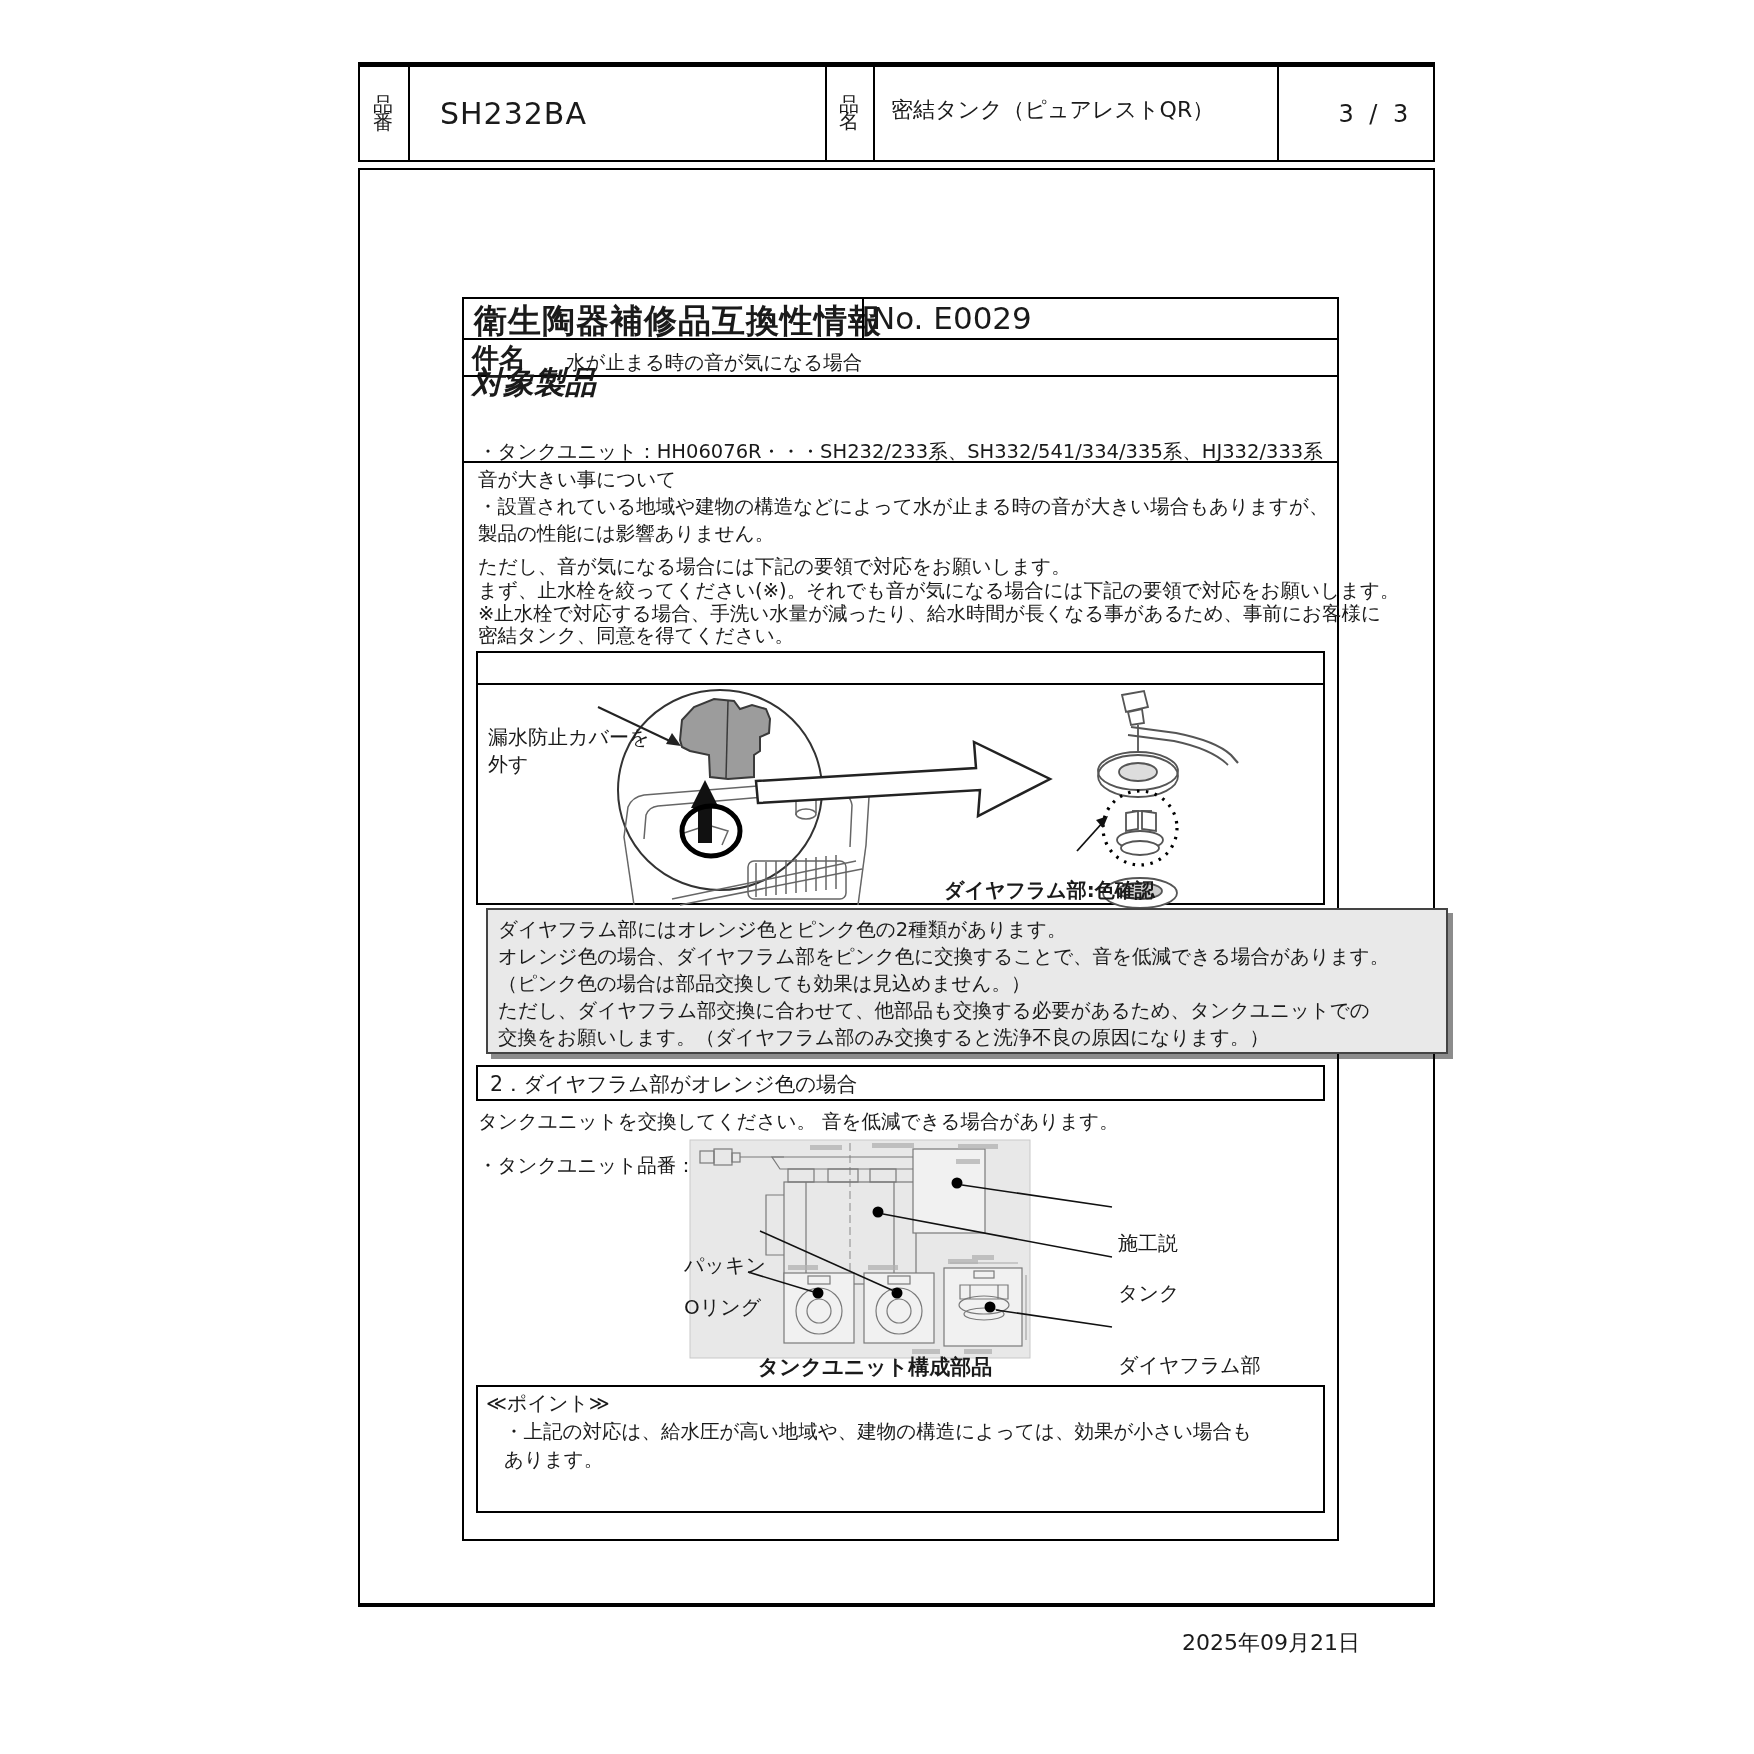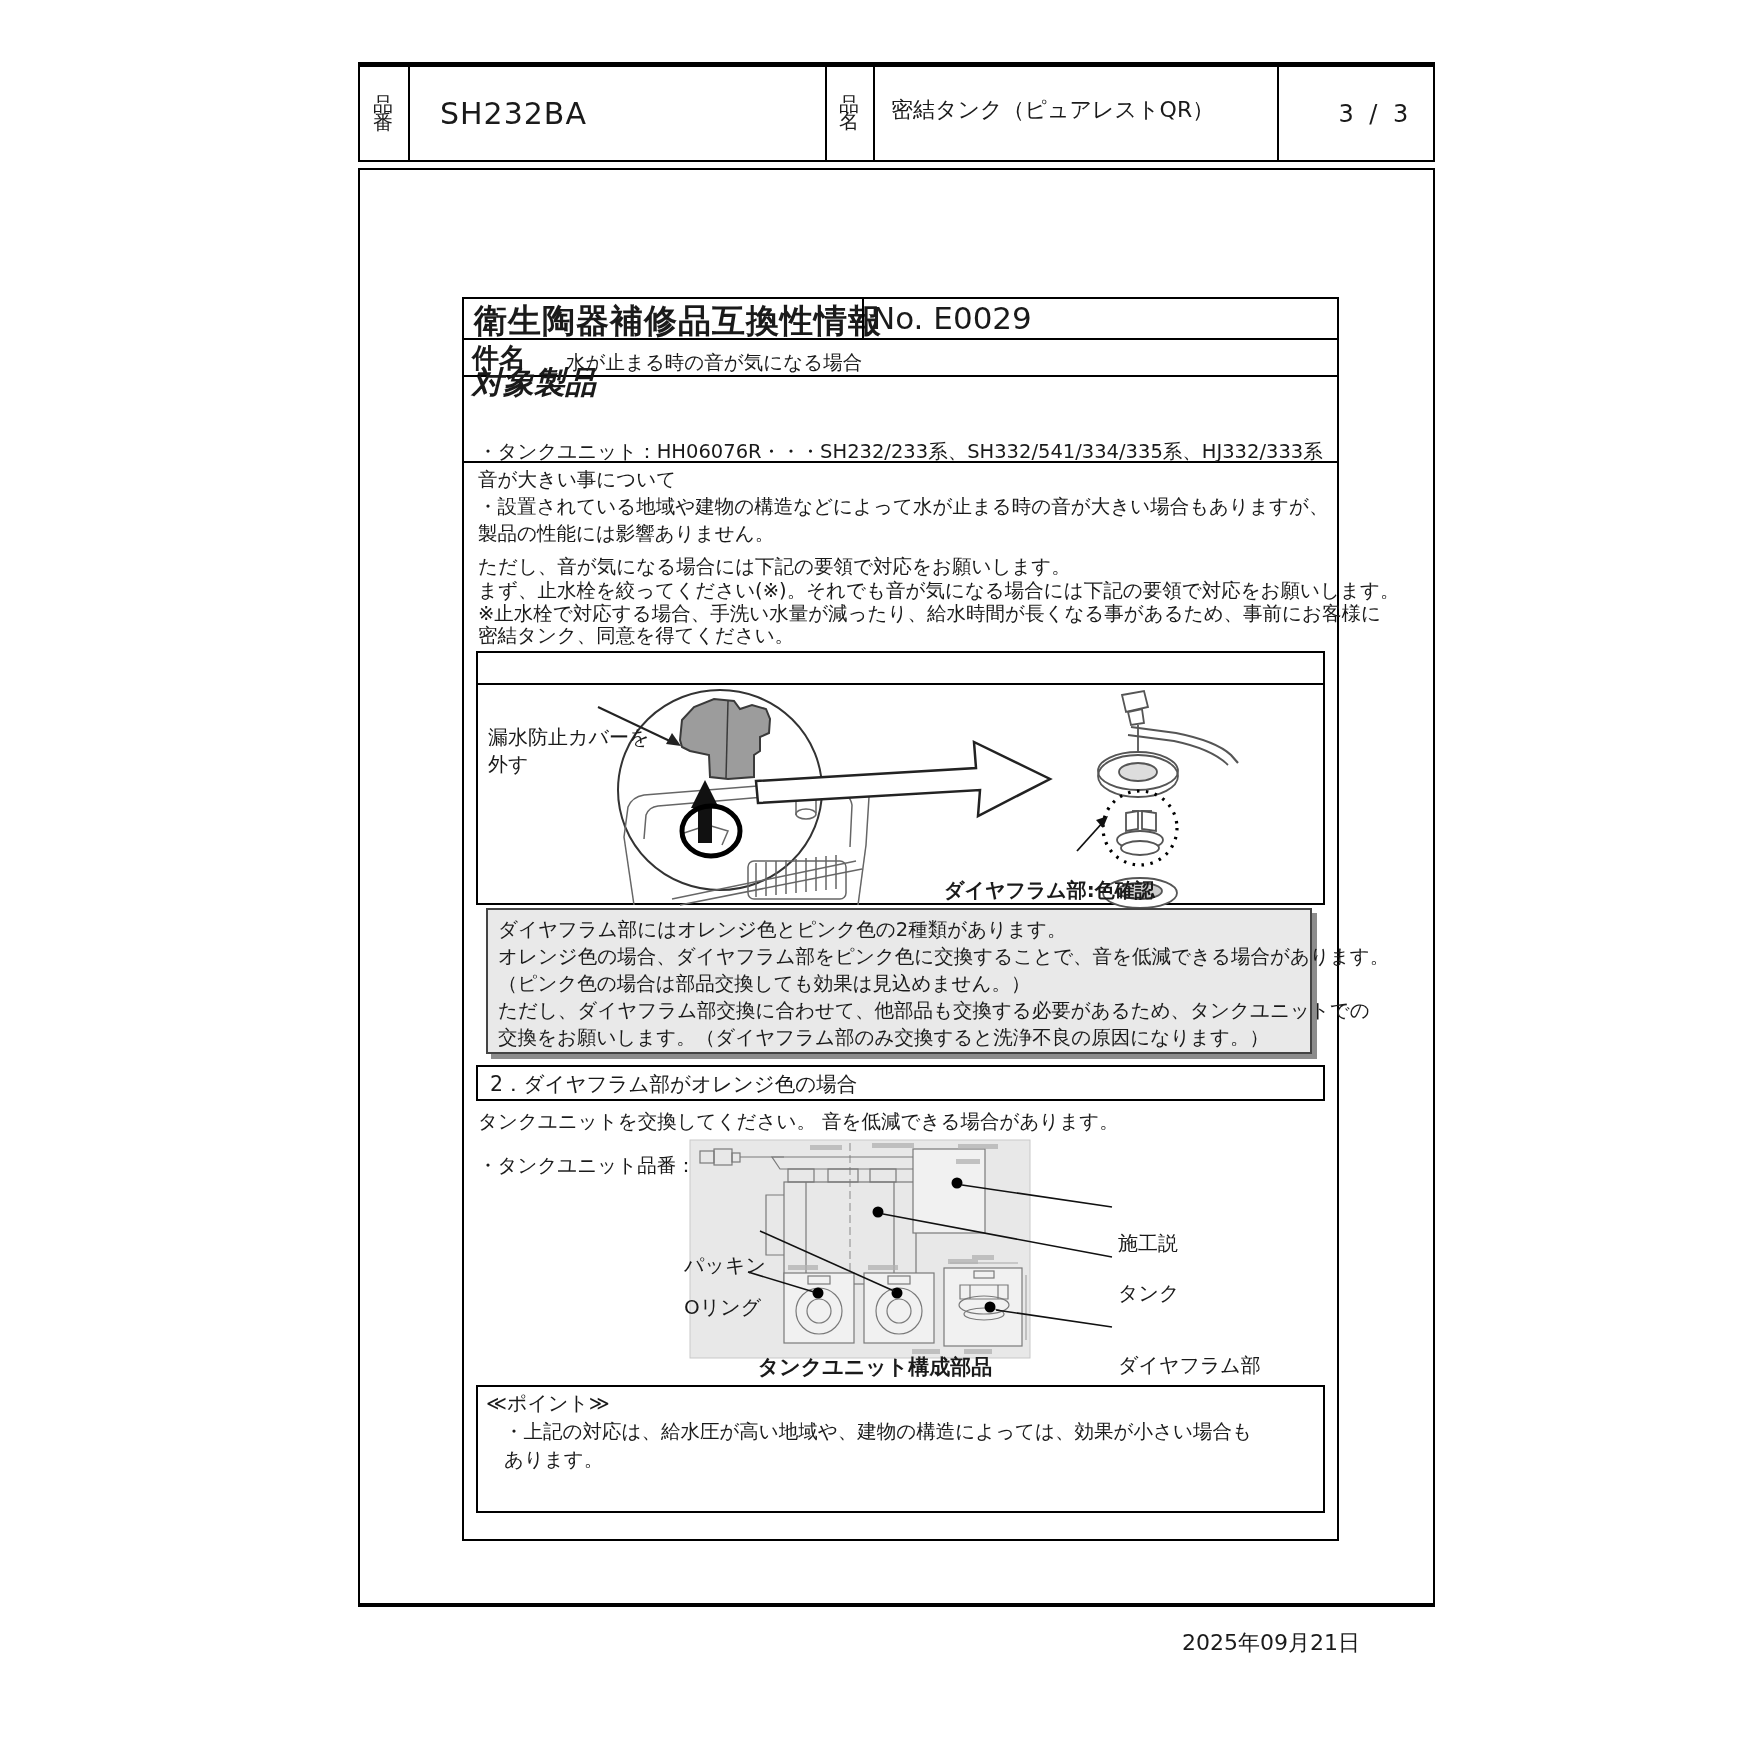--- a/index.html
+++ b/index.html
@@ -135,21 +135,21 @@
     <circle cx="664" cy="143" r="37" fill="none" stroke="#000" stroke-width="3.2" stroke-dasharray="2.5,6.5"></circle>
 
     <line x1="601" y1="166" x2="628" y2="136" stroke="#111" stroke-width="1.8"></line>
     <polygon points="632,131 620,135 627,143" fill="#111"></polygon>
   </svg>
 
   <div class="t lbl" style="left:488px;top:690px;">漏水防止カバーを</div>
   <div class="t lbl" style="left:488px;top:717px;">外す</div>
   <div class="t lbl" style="left:944px;top:843px;font-weight:600;">ダイヤフラム部:色確認</div>
 
-  <div class="abs" style="left:486px;top:908px;width:826px;height:146px;background:#e9e9e9;
+  <div class="abs" style="left:486px;top:908px;width:962px;height:146px;background:#e9e9e9;
        border:2px solid #444;box-sizing:border-box;box-shadow:5px 5px 0 rgba(0,0,0,0.45);padding:6px 8px 0 10px;">
     <div class="note-line">ダイヤフラム部にはオレンジ色とピンク色の2種類があります。</div>
     <div class="note-line">オレンジ色の場合、ダイヤフラム部をピンク色に交換することで、音を低減できる場合があります。</div>
     <div class="note-line">（ピンク色の場合は部品交換しても効果は見込めません。）</div>
     <div class="note-line">ただし、ダイヤフラム部交換に合わせて、他部品も交換する必要があるため、タンクユニットでの</div>
     <div class="note-line">交換をお願いします。（ダイヤフラム部のみ交換すると洗浄不良の原因になります。）</div>
   </div>
 
   <div class="abs" style="left:476px;top:1065px;width:849px;height:36px;border:2px solid #000;box-sizing:border-box;background:#fff;"></div>
   <div class="t sec-head" style="left:490px;top:1070px;">2．ダイヤフラム部がオレンジ色の場合</div>

